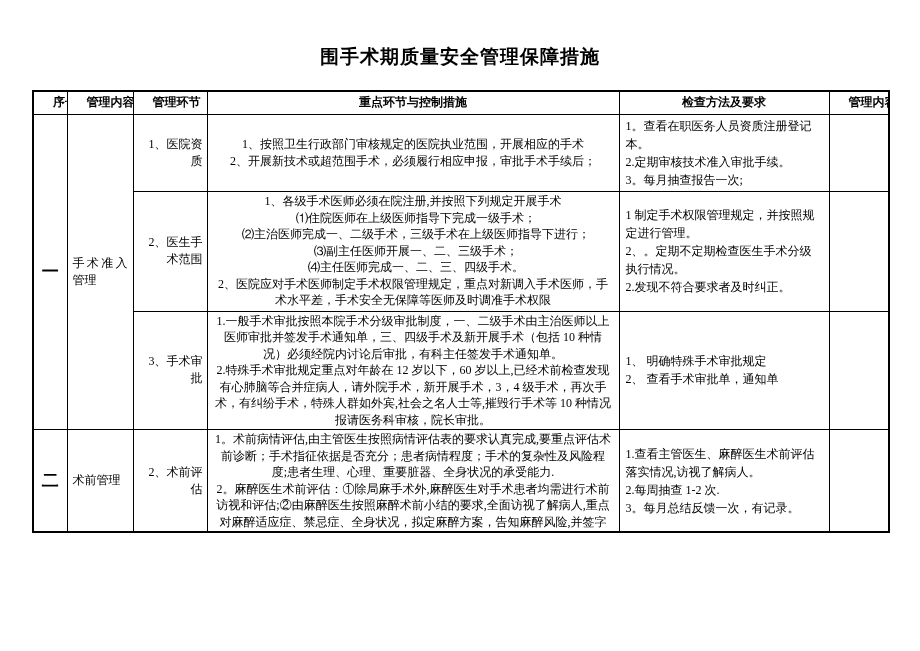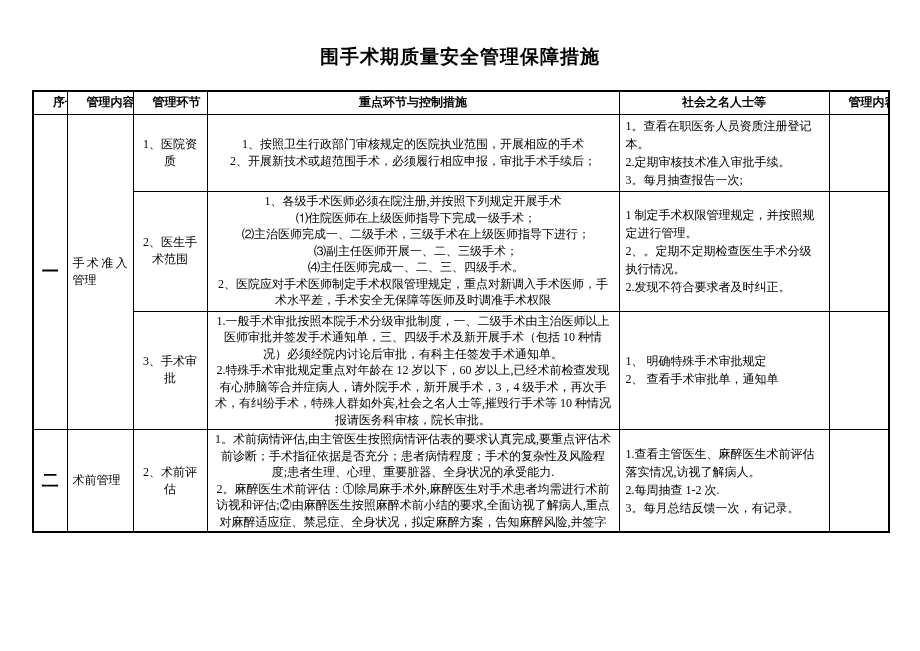--- a/index.html
+++ b/index.html
@@ -23,21 +23,21 @@
   th{
     font-size:12px;font-weight:bold;height:23px;
     padding:1px 19px;text-align:center;vertical-align:middle;
     white-space:nowrap;overflow:hidden;
   }
   td{font-size:12px;vertical-align:middle;}
   td.no-cell{text-align:center;font-weight:bold;font-size:17px;}
   td.content-cell{
     text-align:justify;padding:14px 5px;line-height:17px;
   }
-  td.stage-cell{padding:2px 4px;line-height:17px;text-align:center;}
+  td.stage-cell{padding:2px 4px;line-height:17px;text-align:right;}
   td.measures-cell{
     padding:1px 6px;line-height:16.5px;
     white-space:pre-wrap;text-align:center;vertical-align:middle;
     overflow:hidden;
   }
   td.check-cell{
     padding:2px 6px;line-height:18px;
     white-space:pre-wrap;text-align:left;vertical-align:middle;
     overflow:hidden;
   }
@@ -62,21 +62,21 @@
       <col style="width:412px">
       <col style="width:210px">
       <col style="width:60px">
     </colgroup>
     <thead>
       <tr>
         <th>序号</th>
         <th>管理内容</th>
         <th>管理环节</th>
         <th>重点环节与控制措施</th>
-        <th>社会之名人士等</th>
+        <th>检查方法及要求</th>
         <th>管理内容</th>
       </tr>
     </thead>
     <tbody>
       <tr class="row-hospital">
         <td class="no-cell" rowspan="3">一</td>
         <td class="content-cell" rowspan="3">手术准入管理</td>
         <td class="stage-cell">1、医院资质</td>
         <td class="measures-cell">1、按照卫生行政部门审核规定的医院执业范围，开展相应的手术
 2、开展新技术或超范围手术，必须履行相应申报，审批手术手续后；</td>

